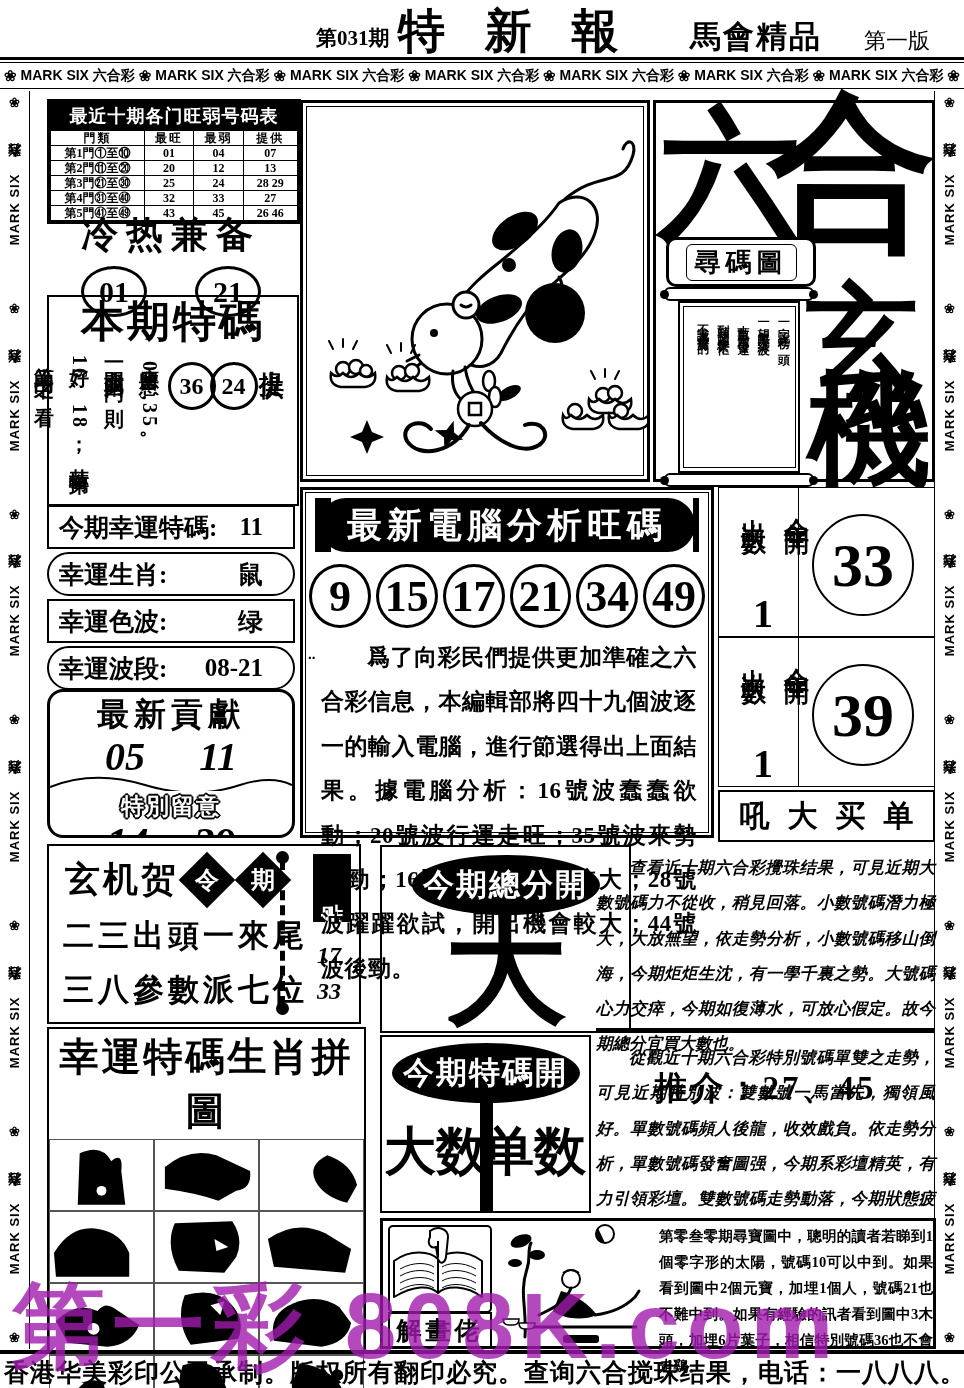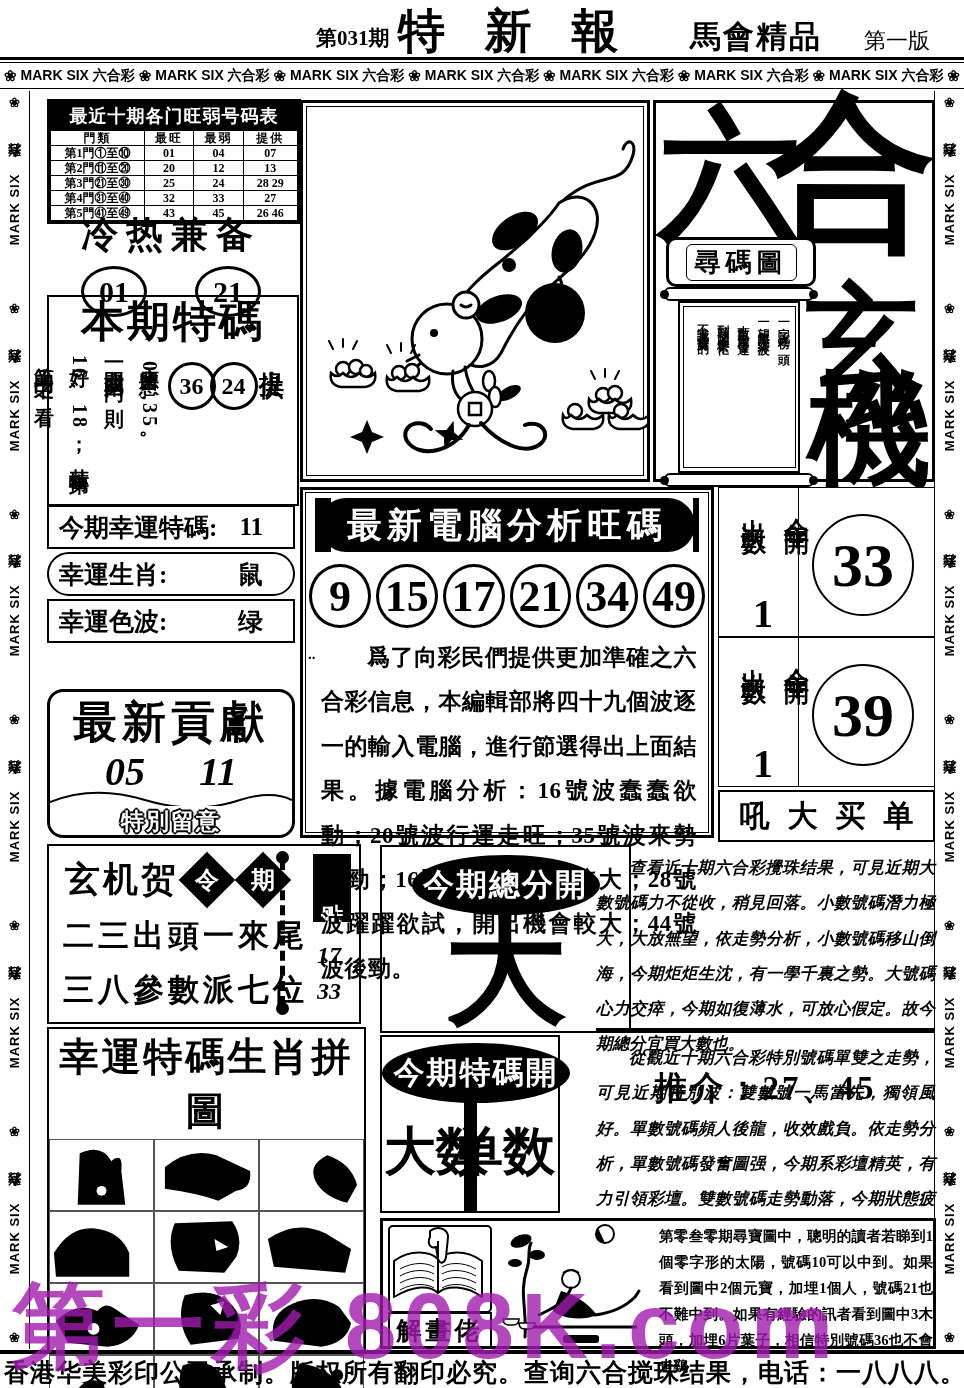--- a/index.html
+++ b/index.html
@@ -43,21 +43,21 @@
   .special-col.offer{font-size:25px;}
   .sp-circle{display:block;width:42px;height:42px;border:3px solid #000;border-radius:50%;
         writing-mode:horizontal-tb;text-align:center;line-height:42px;font-size:24px;margin:10px 0 0 -6px;letter-spacing:0;}
   .lucky{left:47px;top:505px;width:248px;}
   .lucky-row{height:40px;border:2px solid #000;margin-bottom:3px;display:flex;align-items:center;
         justify-content:space-between;padding:0 8px 0 10px;font-size:25px;font-weight:bold;box-sizing:content-box;}
   .lucky-row.rounded{border-radius:22px;}
   .lucky-row .val{padding-right:22px;}
   .contrib{left:47px;top:689px;width:248px;height:149px;border:3px solid #000;border-radius:16px;
         overflow:hidden;text-align:center;box-sizing:border-box;}
-  .contrib-title{font-size:44px;font-weight:900;letter-spacing:5px;margin-top:1px;}
+  .contrib-title{font-size:32px;font-weight:900;letter-spacing:5px;margin-top:1px;}
   .contrib-nums{display:flex;justify-content:space-around;padding:0 28px;font-size:40px;font-weight:bold;font-style:italic;line-height:1.0;}
   .contrib-note{display:inline-block;font-size:23px;font-weight:900;color:#fff;letter-spacing:2px;
         text-shadow:-2px 0 #000,2px 0 #000,0 -2px #000,0 2px #000,-1px -1px #000,1px 1px #000,-1px 1px #000,1px -1px #000;}
   .contrib-nums2{display:flex;justify-content:space-around;padding:0 34px;font-size:42px;font-weight:bold;font-style:italic;line-height:1.0;}
   .greet{left:47px;top:844px;width:314px;height:180px;border:2px solid #000;box-sizing:border-box;}
   .greet-titlebar{display:flex;align-items:center;padding:10px 0 0 16px;}
   .greet-title{font-size:35px;font-weight:900;letter-spacing:3px;}
   .diamond{width:40px;height:40px;background:#000;transform:rotate(45deg);display:flex;align-items:center;
         justify-content:center;margin:0 8px;flex:none;}
   .diamond span{transform:rotate(-45deg);color:#fff;font-size:24px;font-weight:bold;}
@@ -88,21 +88,21 @@
   .ana-circle{width:58px;height:58px;border:3px solid #000;border-radius:50%;display:flex;align-items:center;
         justify-content:center;font-size:44px;font-weight:bold;}
   .ana-dots{position:absolute;top:156px;left:5px;font-size:15px;font-weight:bold;}
   .ana-para{position:absolute;top:146px;left:18px;right:14px;font-size:23px;font-weight:bold;line-height:1.93;
         text-align:justify;text-indent:2em;letter-spacing:0.5px;}
   .open-panel{border:2px solid #000;box-sizing:border-box;text-align:center;}
   .total-panel{left:380px;top:845px;width:251px;height:188px;}
   .open-ellipse{margin:8px auto 0;width:188px;height:60px;background:#000;border-radius:50%;color:#fff;
         display:flex;align-items:center;justify-content:center;font-size:31px;font-weight:900;letter-spacing:2px;}
   .total-char{font-size:122px;font-weight:bold;line-height:1.0;margin-top:-6px;}
-  .so-panel{left:380px;top:1035px;width:180px;height:178px;}
+  .so-panel{left:380px;top:1035px;width:211px;height:178px;}
   .so-bar{position:absolute;left:50%;top:60px;bottom:0;width:13px;margin-left:-6px;background:#000;}
   .so-left{position:absolute;left:2px;top:80px;font-size:52px;font-weight:900;}
   .so-right{position:absolute;right:3px;top:80px;font-size:52px;font-weight:900;}
   
   .mast-panel{left:653px;top:100px;width:282px;height:382px;border:3px solid #000;box-sizing:border-box;}
   .m-char{position:absolute;font-weight:900;line-height:1.0;}
   .m-c1{left:2px;top:2px;font-size:142px;}
   .m-c2{right:-4px;top:-14px;font-size:168px;}
   .m-c3{right:14px;top:178px;font-size:112px;}
   .m-c4{right:0px;top:266px;font-size:124px;}
@@ -278,20 +278,24 @@
       <span class="val">11</span>
     </div>
     <div class="lucky-row rounded">
       <span>幸運生肖:</span>
       <span class="val">鼠</span>
     </div>
     <div class="lucky-row">
       <span>幸運色波:</span>
       <span class="val">绿</span>
     </div>
+    <div class="lucky-row rounded">
+      <span>幸運波段:</span>
+      <span class="val">08-21</span>
+    </div>
   </div>
 
   <div class="abs contrib">
     <div class="contrib-title">最新貢獻</div>
     <div class="contrib-nums">
       <span>05</span>
       <span>11</span>
     </div>
     <svg width="242" height="16" viewBox="0 0 242 16" style="display:block;margin:-2px auto 0;">
       <path d="M0,12 C30,0 62,0 95,10 C128,20 160,20 190,10 C212,3 230,4 242,10" fill="none" stroke="#000" stroke-width="2"></path>

